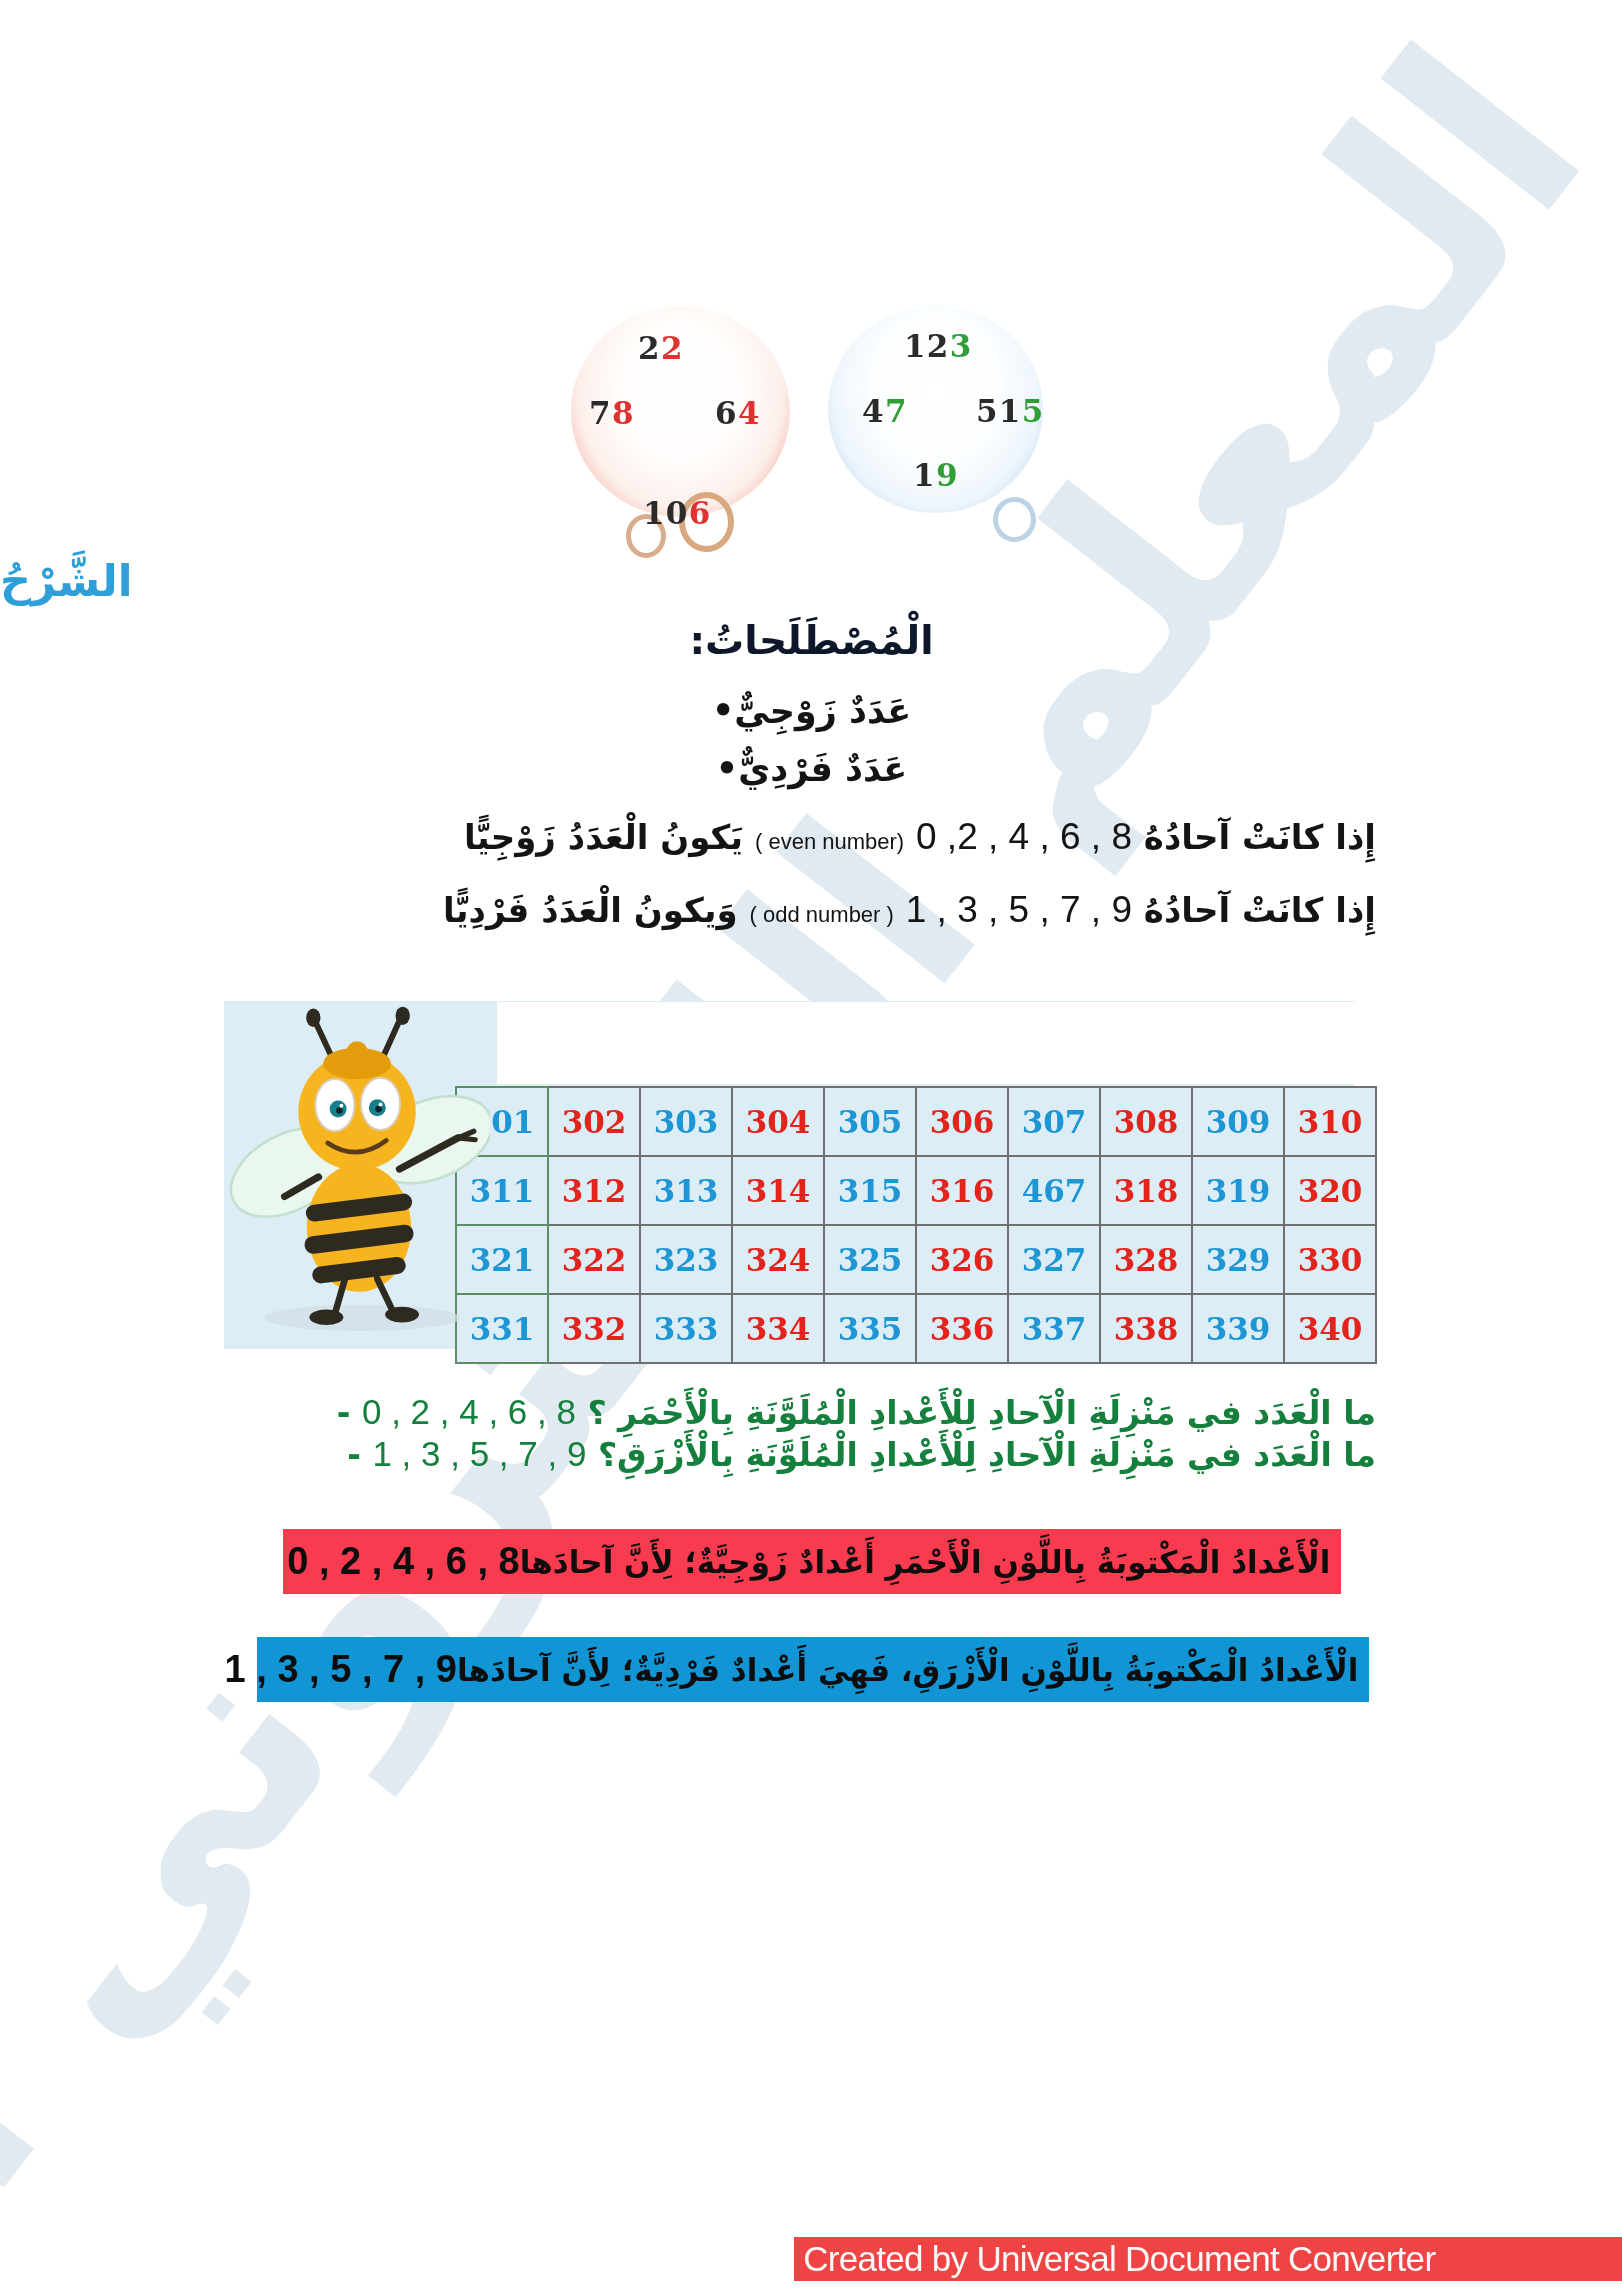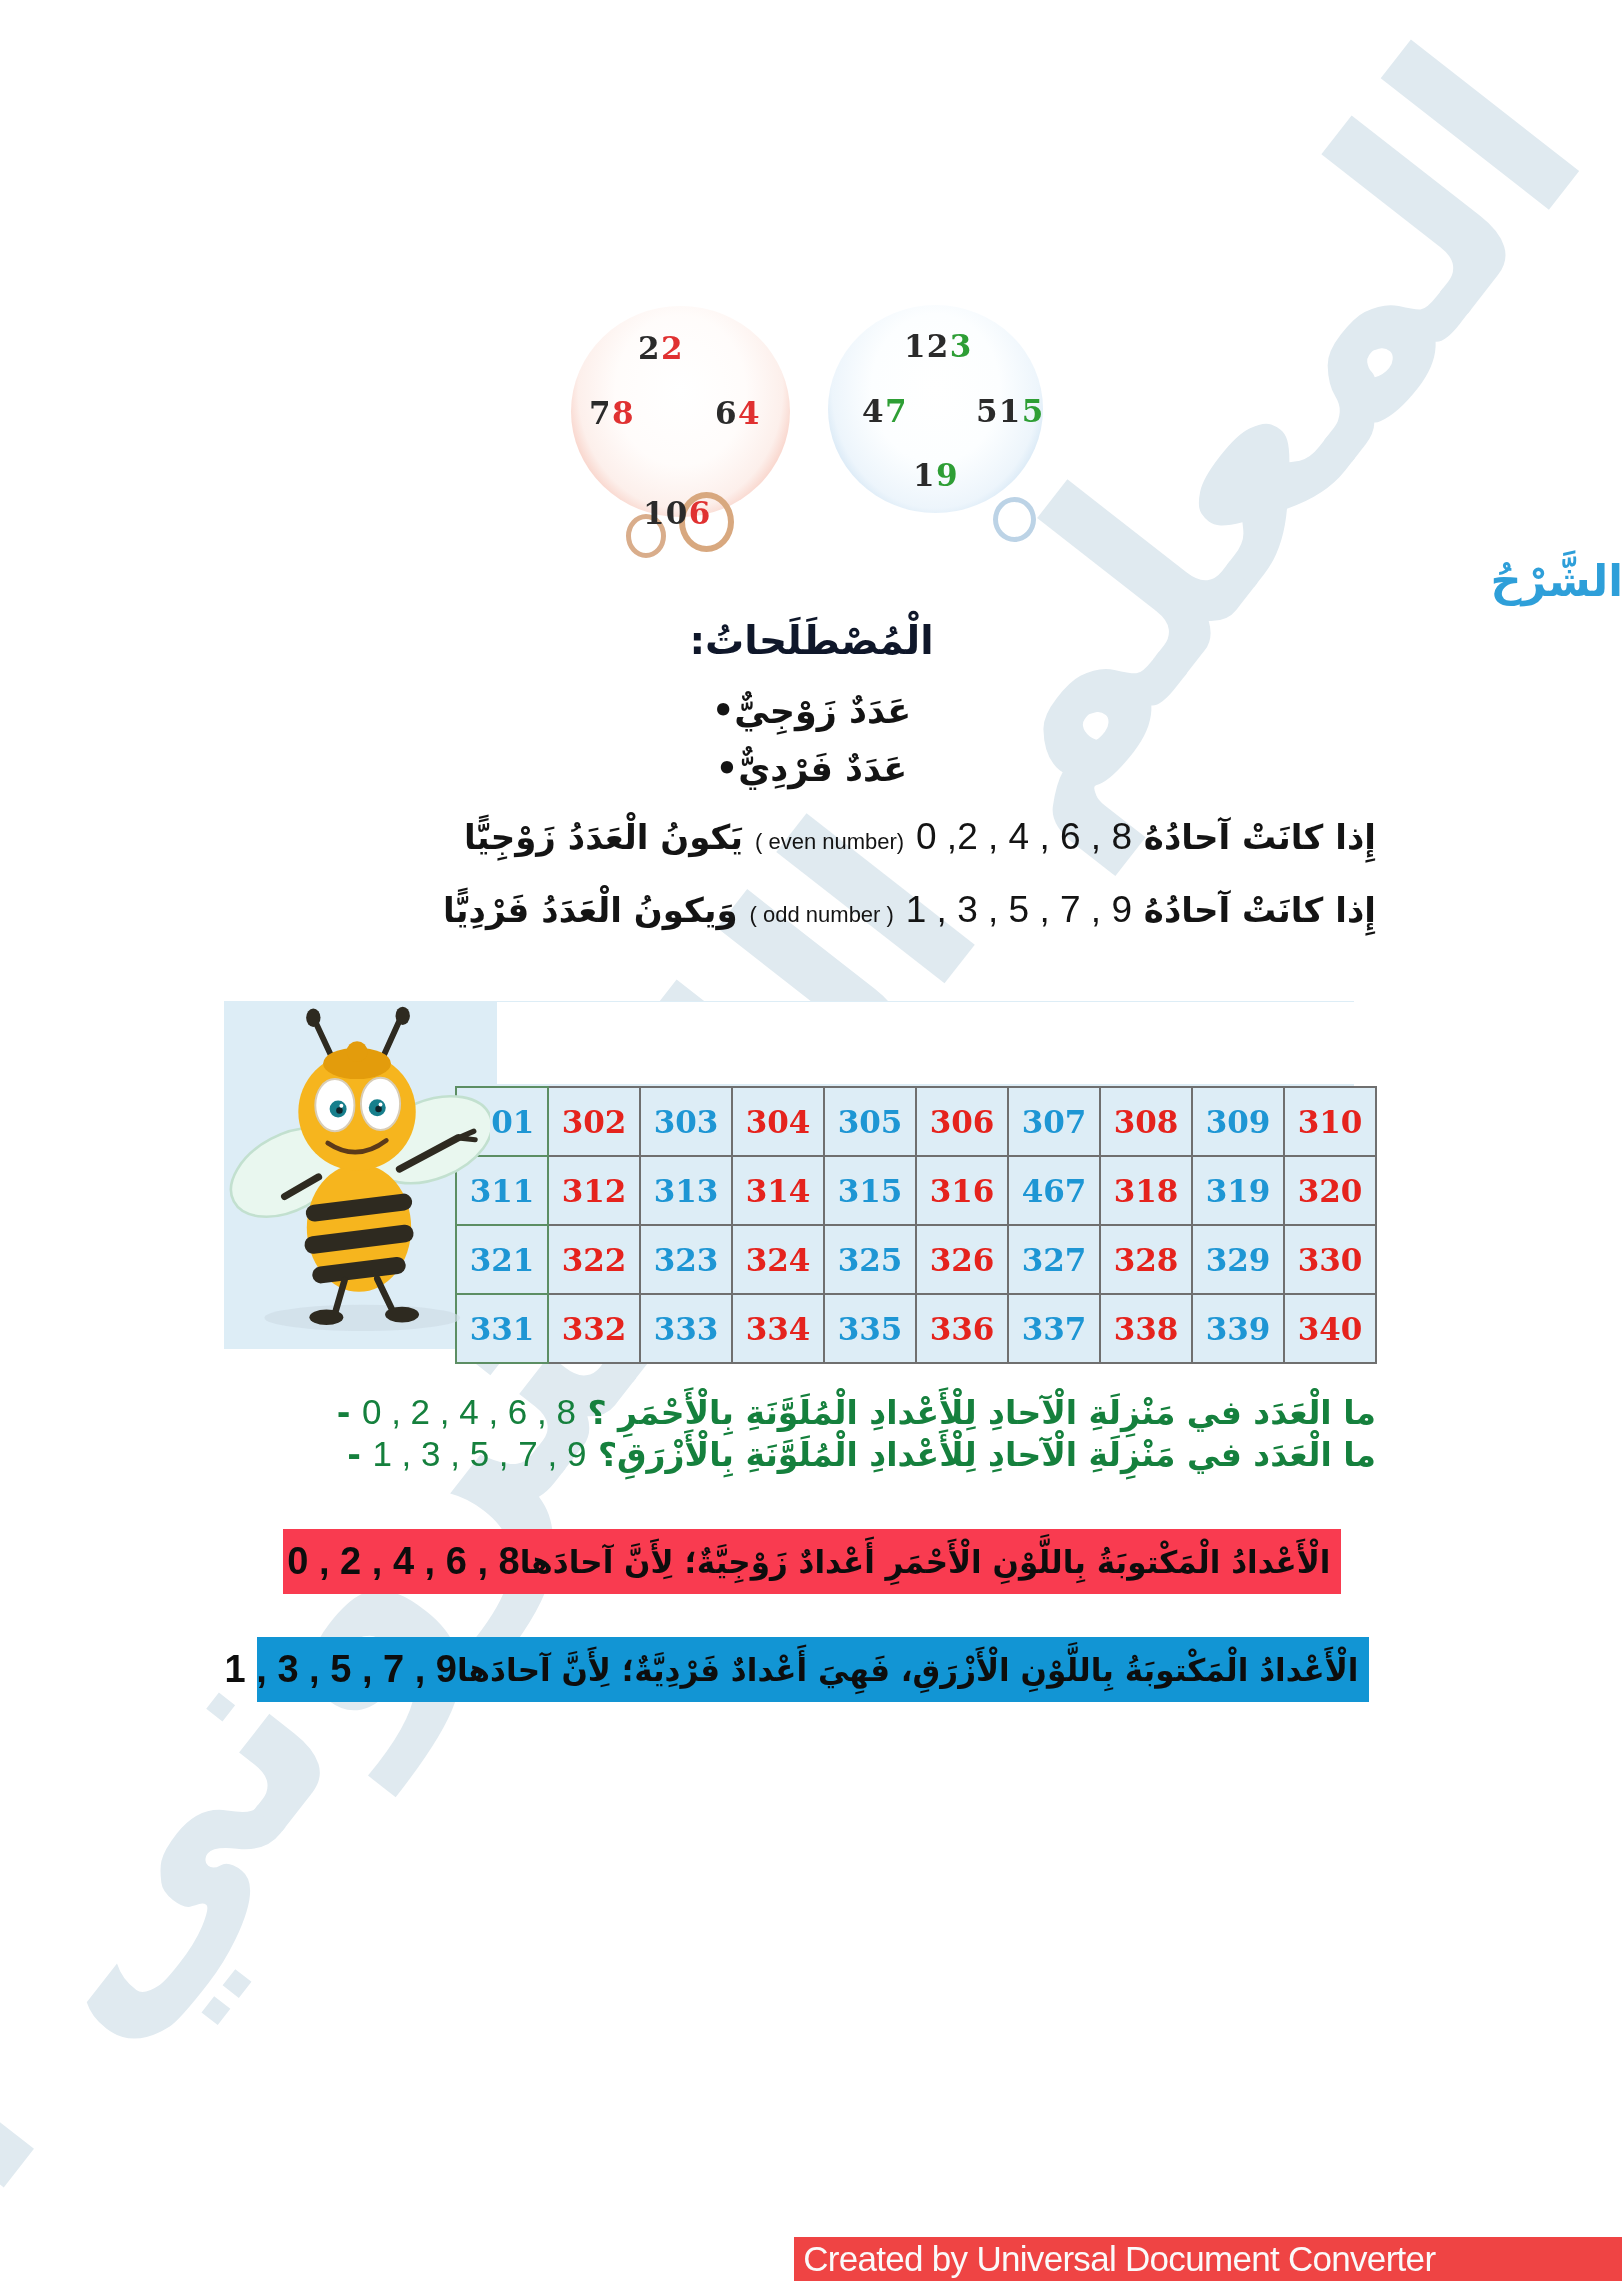--- a/index.html
+++ b/index.html
@@ -38,21 +38,21 @@
   .bn-78 {left:589px; top:395px;}
   .bn-64 {left:715px;top:395px;}
   .bn-106{left:643px; top:459px;margin-top:36px;}
   .bn-123{left:904px;top:328px;}
   .bn-47 {left:862px;top:393px;}
   .bn-515{left:976px;top:393px;}
   .bn-19 {left:913px;top:457px;}
   .c-red{color:#e03131;} .c-green{color:#2e9e35;}
 
   
-  .title1{position:absolute;left:0;top:556px;width:1623px;text-align:right;
+  .title1{position:absolute;left:0;top:556px;width:1623px;text-align:left;
           font-size:43px;font-weight:bold;color:#2e9fd9;direction:rtl;}
   .title2{position:absolute;left:0;top:618px;width:1623px;text-align:center;
           font-size:39px;font-weight:bold;color:#0f172a;direction:rtl;}
   .bullet{position:absolute;left:0;width:1623px;text-align:center;
           font-size:35px;font-weight:bold;color:#141414;direction:rtl;}
   .bullet.b1{top:691px;} .bullet.b2{top:749px;}
 
   .expl-line{position:absolute;right:247px;width:1126px;direction:rtl;text-align:right;
              font-size:34px;font-weight:bold;color:#141414;white-space:nowrap;line-height:1.5;}
   .expl-line.e1{top:809px;} .expl-line.e2{top:882px;}

